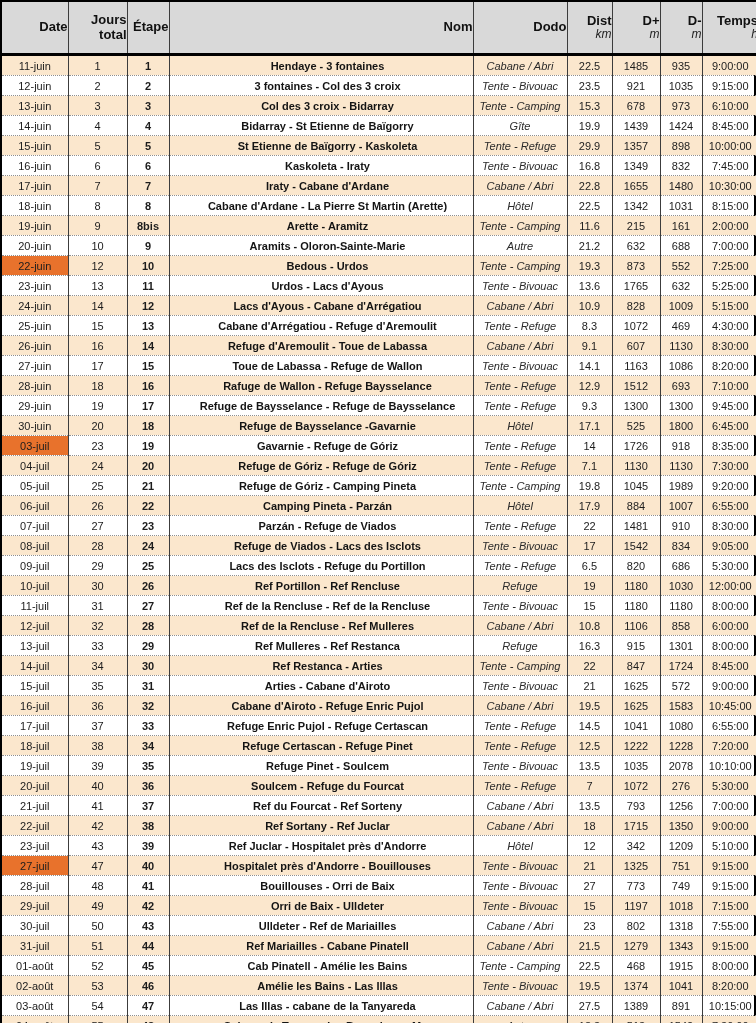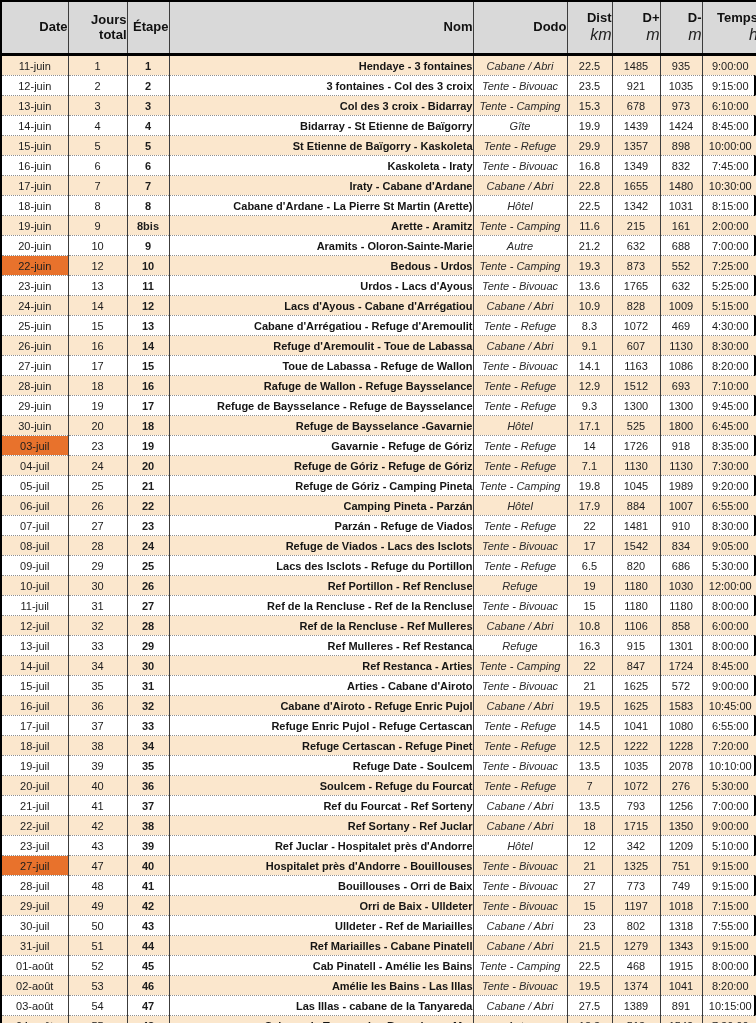--- a/index.html
+++ b/index.html
@@ -13,34 +13,34 @@
   
   thead th{
     background:#D9D9D9;
     border-left:1px solid #3c3c3c;
     border-bottom:3px solid #000;
     font-size:13px;font-weight:bold;color:#111;
     line-height:1.12;padding:7px 0;vertical-align:middle;text-align:right;
     height:37px;
   }
   thead th:first-child{border-left:none;}
-  thead .unit{font-style:italic;font-weight:normal;font-size:16px;color:#222;}
+  thead .unit{font-style:italic;font-weight:normal;font-size:12px;color:#222;}
   
   tbody td{
     border-left:1px solid #3c3c3c;
     border-top:1px dotted #8f8f8f;
     font-size:11px;color:#1c1c1c;
     height:19px;padding:0;text-align:center;vertical-align:middle;
     overflow:hidden;white-space:nowrap;
   }
   tbody td:first-child{border-left:none;}
   tbody tr:first-child td{border-top:none;}
   tbody tr.cream td{background:#FBE7CD;}
   tbody td.c-etape{font-weight:bold;}
-  tbody td.c-nom{font-weight:bold;text-align:right;padding-left:13px;color:#141414;}
+  tbody td.c-nom{font-weight:bold;text-align:center;padding-left:13px;color:#141414;}
   tbody td.c-dodo{font-style:italic;color:#2a2a2a;}
   tbody td.c-date.hl{background:#E8722C;text-align:center;}
 </style>
 </head>
 <body>
 
 <div class="sheet">
   <table>
     <colgroup>
       <col style="width:66px">
@@ -472,21 +472,21 @@
     <td class="c-dodo">Tente - Refuge</td>
     <td class="c-num">12.5</td>
     <td class="c-num">1222</td>
     <td class="c-num">1228</td>
     <td class="c-num">7:20:00</td>
   </tr>
         <tr class="data-row">
     <td class="c-date">19-juil</td>
     <td class="c-jours">39</td>
     <td class="c-etape">35</td>
-    <td class="c-nom">Refuge Date - Soulcem</td>
+    <td class="c-nom">Refuge Pinet - Soulcem</td>
     <td class="c-dodo">Tente - Bivouac</td>
     <td class="c-num">13.5</td>
     <td class="c-num">1035</td>
     <td class="c-num">2078</td>
     <td class="c-num">10:10:00</td>
   </tr>
         <tr class="data-row cream">
     <td class="c-date">20-juil</td>
     <td class="c-jours">40</td>
     <td class="c-etape">36</td>

